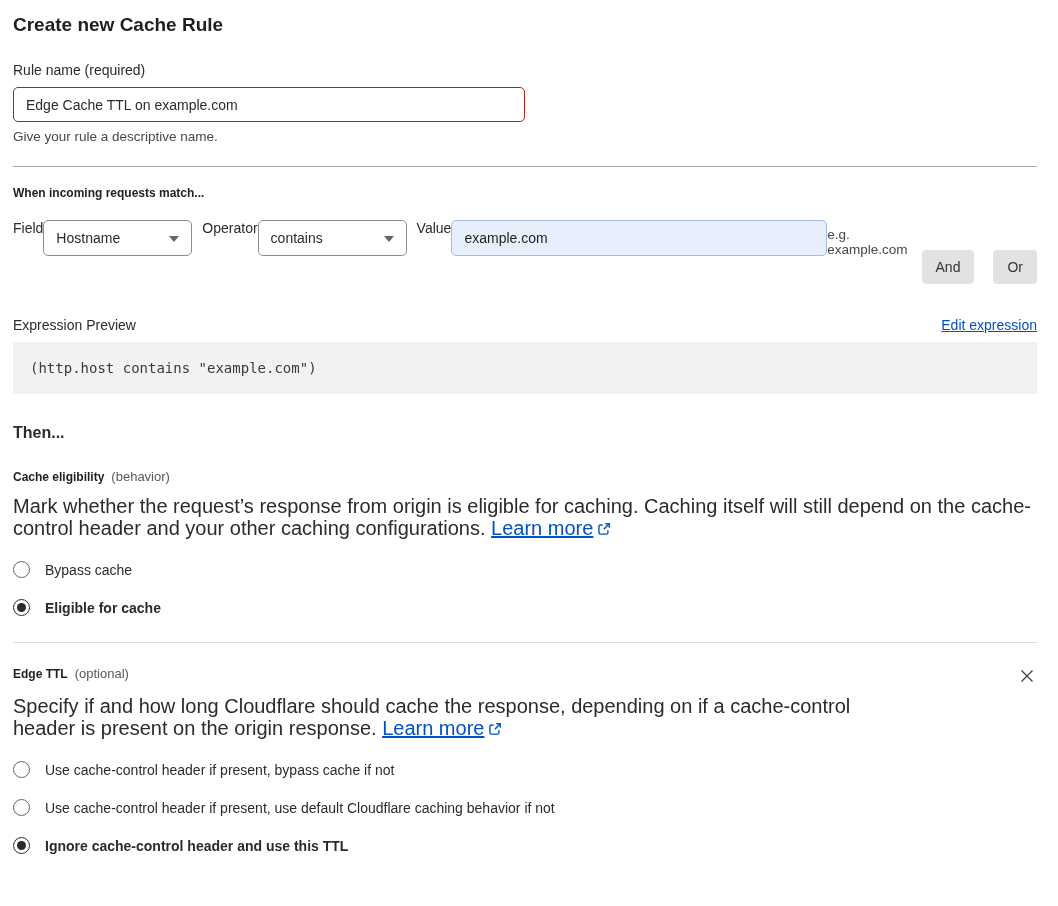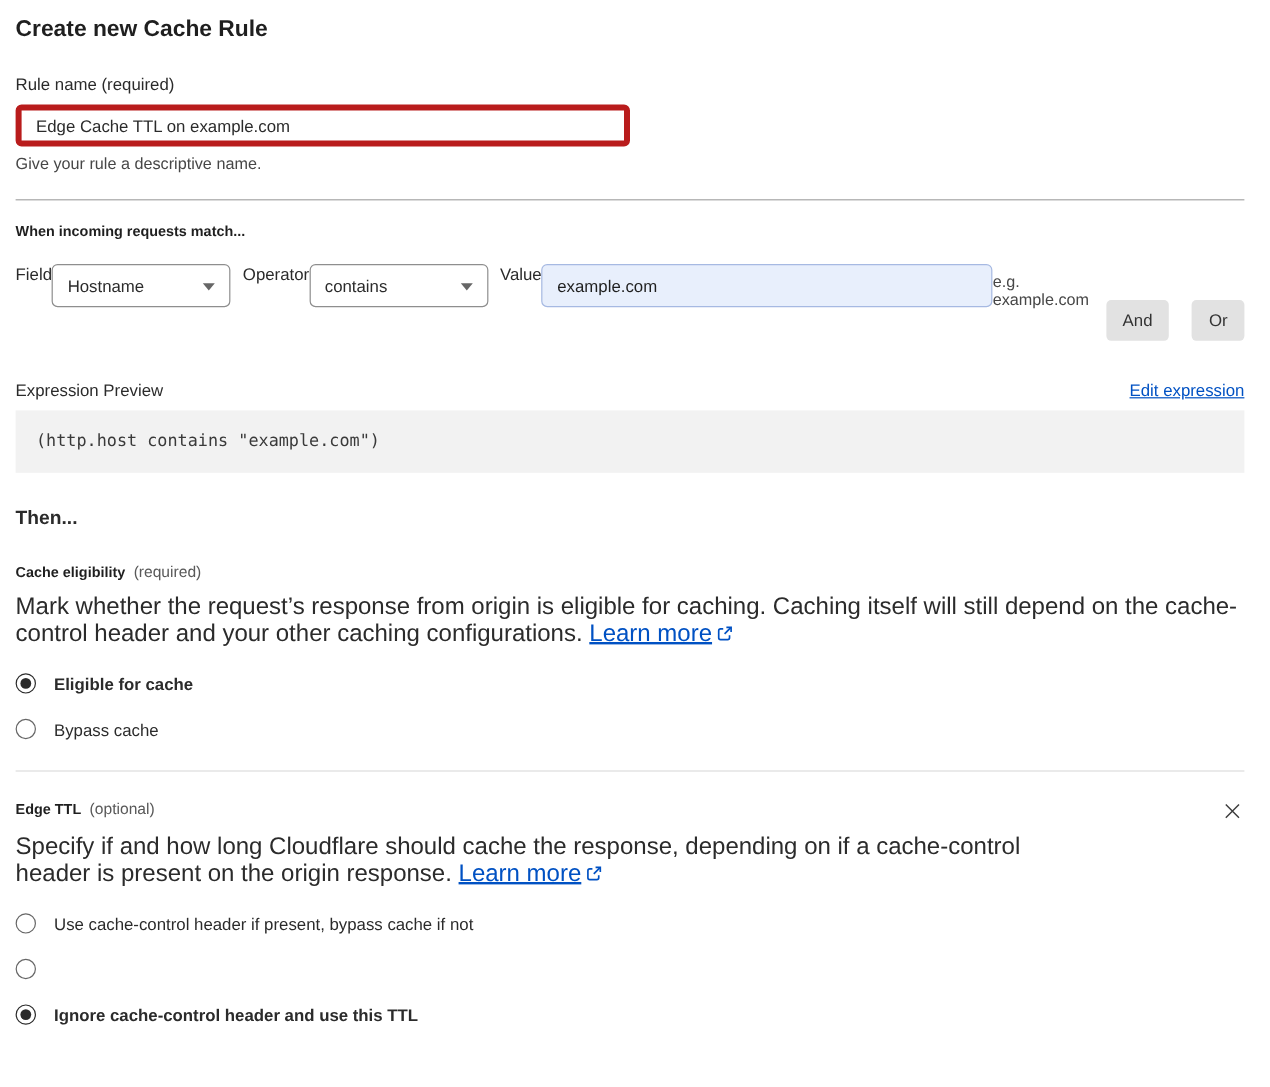--- a/index.html
+++ b/index.html
@@ -11,21 +11,21 @@
     overflow: hidden;
   }
   .container { padding: 14px 21px 0 13px; }
 
   h1.page-title { font-size: 19px; font-weight: 700; color: #1f1f1f; margin-bottom: 26px; }
 
   .field-label { font-size: 14px; color: #2b2b2b; display: block; margin-bottom: 9px; }
   .help-text { font-size: 13.5px; color: #474747; margin-top: 7px; }
 
   .text-input {
-    height: 35px; border: 5px solid #b91c1c; border-radius: 5px;
+    height: 35px; border: 1px solid #b91c1c; border-radius: 5px;
     font-family: "Liberation Sans", sans-serif;
     font-size: 14px; color: #2b2b2b; padding: 0 12px; background: #fff;
     width: 512px; outline: none;
   }
 
   .divider { border: none; border-top: 1px solid #a6a6a6; margin-top: 22px; }
   .divider.light { border-top-color: #dcdcdc; }
 
   h2.section-heading { font-size: 12px; font-weight: 700; color: #1f1f1f; margin-top: 19px; }
 
@@ -142,38 +142,38 @@
     <a class="link">Edit expression</a>
   </div>
   <div class="code-box">
     <span>(http.host contains "example.com")</span>
   </div>
 
   <h2 class="then-heading">Then...</h2>
 
   <div class="sub-header">
     <span class="sub-title">Cache eligibility</span>
-    <span class="sub-qualifier">(required)</span>
+    <span class="sub-qualifier">(behavior)</span>
   </div>
   <p class="description"><span>Mark whether the request’s response from origin is eligible for caching. Caching itself will still depend on the cache-control header and your other caching configurations.</span>
     <a class="learn-more">Learn more</a><span class="ext-icon"><svg width="14" height="14" viewBox="0 0 16 16">
           <path d="M6.5 3.5H4c-1 0-1.8.8-1.8 1.8v6.7c0 1 .8 1.8 1.8 1.8h6.7c1 0 1.8-.8 1.8-1.8V9.5" stroke="#0051c3" fill="none" stroke-width="1.6"></path>
           <path d="M9.5 2h4.5v4.5" stroke="#0051c3" fill="none" stroke-width="1.6"></path>
           <path d="M13.7 2.3L7.8 8.2" stroke="#0051c3" fill="none" stroke-width="1.6"></path>
         </svg></span>
   </p>
 
   <div class="radio-group">
+    <div class="radio-row">
+      <span class="radio-dot"></span>
+      <span class="radio-label">Bypass cache</span>
+    </div>
     <div class="radio-row selected">
       <span class="radio-dot"></span>
       <span class="radio-label">Eligible for cache</span>
-    </div>
-    <div class="radio-row">
-      <span class="radio-dot"></span>
-      <span class="radio-label">Bypass cache</span>
     </div>
   </div>
 
   <hr class="divider light" style="margin-top:26px;">
 
   <div class="edge-header">
     <div class="sub-header" style="margin-top:0;">
       <span class="sub-title">Edge TTL</span>
       <span class="sub-qualifier">(optional)</span>
     </div>
@@ -191,20 +191,21 @@
         </svg></span>
   </p>
 
   <div class="radio-group">
     <div class="radio-row">
       <span class="radio-dot"></span>
       <span class="radio-label">Use cache-control header if present, bypass cache if not</span>
     </div>
     <div class="radio-row">
       <span class="radio-dot"></span>
+      <span class="radio-label">Use cache-control header if present, use default Cloudflare caching behavior if not</span>
     </div>
     <div class="radio-row selected">
       <span class="radio-dot"></span>
       <span class="radio-label">Ignore cache-control header and use this TTL</span>
     </div>
   </div>
 
   
   
 

